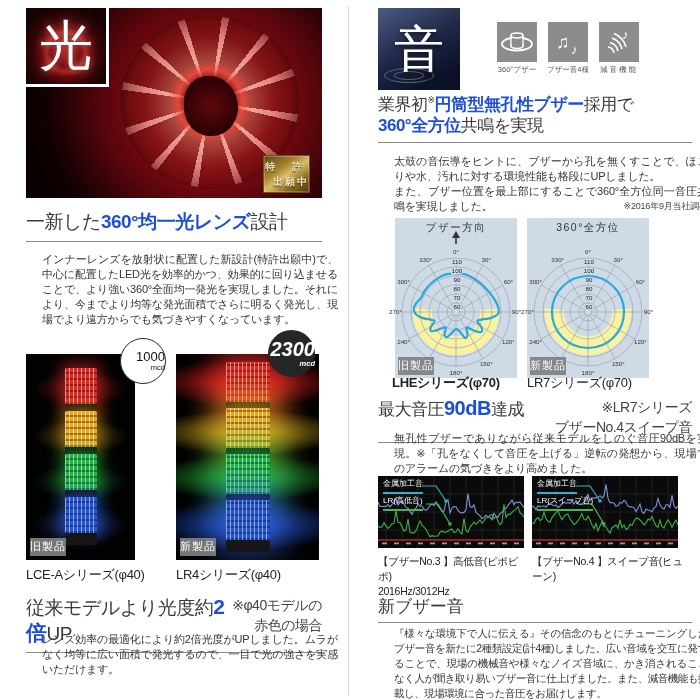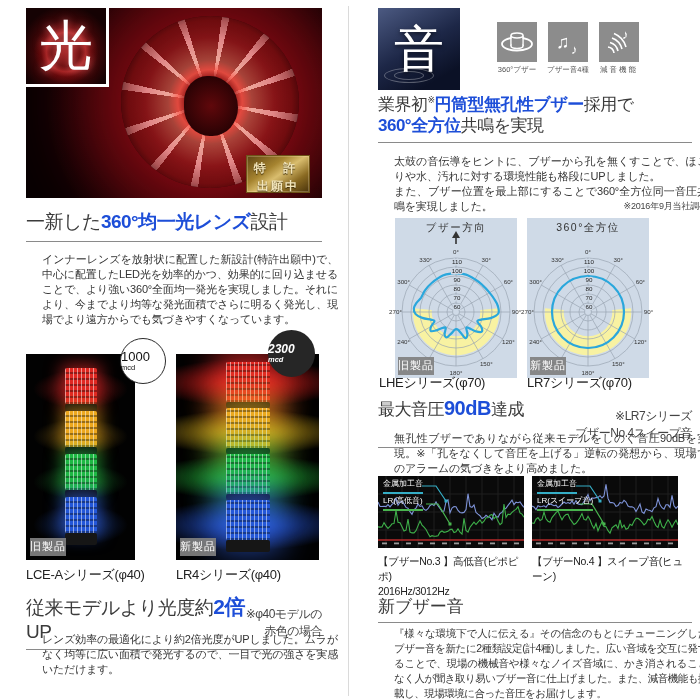--- a/index.html
+++ b/index.html
@@ -10,45 +10,45 @@
   .col.right{left:378px;width:314px;}
   .vdiv{position:absolute;left:348px;top:6px;width:1px;height:690px;background:#dadada;}
 
   
   .h{position:absolute;left:0;width:100%;margin:0;font-weight:400;color:#3b3b3b;
      border-bottom:1px solid #8a8a8a;line-height:1.25;}
   .h b{font-weight:700;color:#1d4ed8;}
   .para{position:absolute;left:12px;width:100%;margin:4px;font-size:11px;line-height:15px;
         color:#333;text-align:justify;letter-spacing:-0.2px;}
   .blk{display:block;}
-  .hnote{float:right;text-align:right;font-size:12px;line-height:1.45;color:#444;
-         margin-top:12px;font-weight:400;}
+  .hnote{float:right;text-align:right;font-size:14px;line-height:1.45;color:#444;
+         margin-top:1px;font-weight:400;}
   .hnote span{display:block;}
   .survey-note{float:right;font-size:9px;color:#444;}
 
   
   .photo{position:absolute;left:0;top:0;width:296px;height:190px;overflow:hidden;
          background:radial-gradient(circle at 63% 52%, rgba(160,12,22,.85), rgba(70,4,9,.55) 45%, rgba(8,1,2,1) 78%),#070102;}
   .photo::before{content:'';position:absolute;left:95px;top:8px;width:178px;height:172px;border-radius:50%;
      background:
        radial-gradient(circle at 50% 50%, rgba(120,8,12,.95) 0 17%, rgba(255,90,75,.8) 26%, rgba(255,140,110,.45) 34%, rgba(235,45,45,.38) 52%, rgba(150,18,20,.6) 66%, rgba(60,4,6,.85) 78%, rgba(0,0,0,0) 86%),
        repeating-conic-gradient(from 8deg, rgba(255,235,235,.8) 0deg 5deg, rgba(255,255,255,0) 5deg 30deg);
      box-shadow:0 0 70px 38px rgba(195,16,28,.5);}
   .photo::after{content:'';position:absolute;left:158px;top:68px;width:54px;height:60px;
      border-radius:45% 55% 50% 50%;background:radial-gradient(circle,#60080b,#2a0204 72%);}
   .hikari{position:absolute;left:0;top:0;width:80px;height:76px;z-index:3;
      border-right:3px solid #fff;border-bottom:3px solid #fff;text-align:center;
      background:
        radial-gradient(circle at 50% 58%, rgba(0,0,0,0) 24%, rgba(225,55,55,.55) 33%, rgba(130,12,14,.45) 42%, rgba(0,0,0,0) 54%),
        radial-gradient(circle at 50% 58%, rgba(170,25,25,.85), rgba(80,8,10,.85) 45%, #150203 78%),#140203;}
   .hikari span{font-family:"Liberation Serif","DejaVu Serif",serif;font-size:54px;color:#fff;
      line-height:76px;text-shadow:0 0 9px rgba(255,130,130,.7);}
-  .patent{position:absolute;right:12px;bottom:5px;width:64px;height:38px;z-index:3;
-     box-sizing:border-box;padding-top:3px;text-align:center;
-     font-size:12px;font-weight:700;color:#f3e6bc;line-height:1.5;
+  .patent{position:absolute;right:12px;bottom:5px;width:47px;height:38px;z-index:3;
+     box-sizing:border-box;padding-top:3px;text-align:right;
+     font-size:10px;font-weight:700;color:#f3e6bc;line-height:1.5;
      background:linear-gradient(145deg,#5e4413,#a5832f 35%,#d9bd6e 52%,#8a6a22 75%,#4a330c);
      border:1px solid #6e5317;box-shadow:inset 0 0 0 1px rgba(255,240,200,.25);
      text-shadow:0 1px 1px #3a2a08;}
   .patent-l1{letter-spacing:7px;}
   .patent-l2{letter-spacing:2px;}
 
   .h1L{top:202px;font-size:19px;letter-spacing:-0.5px;padding-bottom:7px;}
   .paraL1{top:240px;}
   .products{position:absolute;left:0;top:330px;width:100%;height:252px;}
   .prod-photo{position:absolute;top:16px;height:206px;background:#020202;overflow:hidden;}
@@ -80,25 +80,25 @@
   .s-amb{background-color:#eda81e;box-shadow:0 0 16px 4px rgba(255,180,30,.5);}
   .s-grn{background-color:#1eb844;box-shadow:0 0 16px 4px rgba(45,220,80,.5);}
   .s-blu{background-color:#2457d8;box-shadow:0 0 16px 4px rgba(55,110,255,.55);}
   .t-new .s-red{box-shadow:0 0 30px 12px rgba(255,45,45,.65);}
   .t-new .s-amb{box-shadow:0 0 30px 12px rgba(255,190,35,.6);}
   .t-new .s-grn{box-shadow:0 0 30px 12px rgba(45,225,80,.55);}
   .t-new .s-blu{box-shadow:0 0 30px 12px rgba(55,110,255,.6);}
   .pbadge{position:absolute;left:4px;bottom:4px;z-index:4;background:rgba(128,128,128,.92);
      color:#fff;font-size:11px;padding:1px 0 2px;letter-spacing:1px;}
   .mcd{position:absolute;border-radius:50%;display:flex;flex-direction:column;
-       align-items:flex-start;justify-content:center;z-index:5;line-height:1;}
+       align-items:flex-end;justify-content:center;z-index:5;line-height:1;}
   .mcd-old{left:94px;top:0;width:44px;height:44px;background:#fff;border:1.5px solid #2b2b2b;color:#111;}
   .mcd-new{left:242px;top:-8px;width:47px;height:47px;background:#262626;color:#fff;font-style:italic;font-weight:700;}
   .mval{font-size:13px;}
-  .mcd-new .mval{font-size:12px;}
+  .mcd-new .mval{font-size:20px;}
   .munit{font-size:7.5px;margin-top:1px;}
   .pname{position:absolute;top:228px;font-size:13px;color:#222;letter-spacing:-0.3px;}
   .pn-old{left:0;}
   .pn-new{left:150px;}
   .h2L{top:586px;font-size:19px;letter-spacing:-0.5px;padding-bottom:5px;}
   .h2L b{font-size:21px;}
   .paraL2{top:620px;}
 
   
   .oto{position:absolute;left:0;top:0;width:82px;height:82px;text-align:center;
@@ -119,21 +119,21 @@
   .paraR1{top:142px;}
   .charts{position:absolute;left:0;top:202px;width:100%;height:184px;}
   .polar-panel{position:absolute;top:8px;width:122px;height:160px;background:#cfdae7;}
   .pp0{left:17px;}
   .pp1{left:149px;}
   .ptitle{position:absolute;top:3px;width:100%;text-align:center;font-size:10.5px;
           color:#333;letter-spacing:1.5px;z-index:2;}
   .pmount{position:absolute;inset:0;}
   .pbadge-panel{left:3px;bottom:3px;}
   .slabel{position:absolute;top:164px;font-size:13px;color:#222;letter-spacing:-0.3px;}
-  .sl0{left:1px;}
+  .sl0{left:14px;font-weight:bold;}
   .sl1{left:149px;}
   .h3R{top:388px;font-size:17px;letter-spacing:-0.5px;padding-bottom:4px;}
   .h3R b{font-size:20px;}
   .h3R .hnote span:last-child{padding-left:6px;}
   .paraR3{top:419px;}
   .waves{position:absolute;left:0;top:468px;width:100%;height:118px;}
   .wave-panel{position:absolute;top:0;width:146px;height:72px;background:#0a0a0a;overflow:hidden;}
   .wp0{left:0;}
   .wp1{left:154px;}
   .wf-label{position:absolute;font-size:8px;color:#fff;line-height:1;z-index:2;

